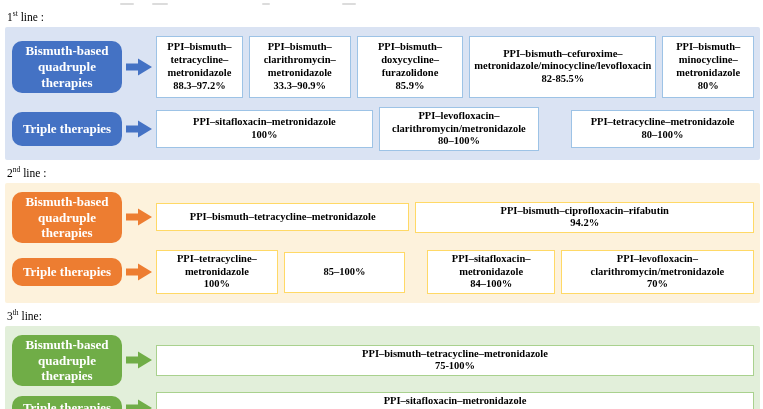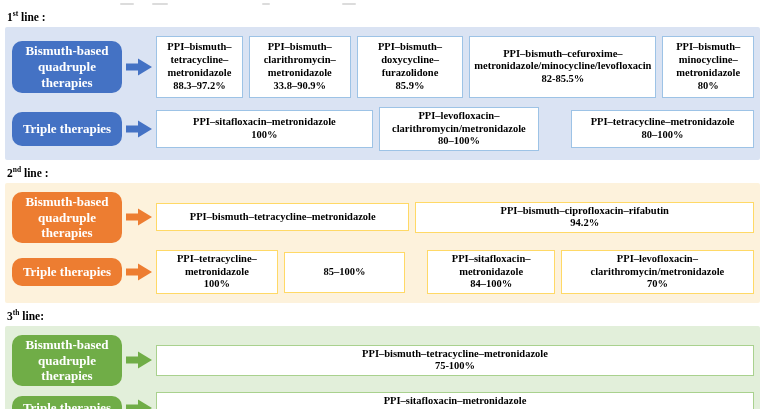--- a/index.html
+++ b/index.html
@@ -1,21 +1,21 @@
 <!DOCTYPE html>
 <html><head>
 <meta charset="utf-8">
 <style>
   html,body{margin:0;padding:0;background:#fff;}
   .page{position:relative;width:763px;height:409px;background:#ffffff;overflow:hidden;
         font-family:"Liberation Serif","DejaVu Serif",serif;color:#000;box-sizing:border-box;
         padding:4px 3px 0 5px;}
   .artifacts{position:absolute;top:3px;left:0;width:100%;height:4px;}
   .artifacts i{position:absolute;height:2px;background:#dcdcdc;border-radius:1px;}
-  .slabel{font-weight:bold;font-size:11.5px;margin:3px 0 3px 2px;line-height:13px;}
+  .slabel{font-weight:normal;font-size:11.5px;margin:3px 0 3px 2px;line-height:13px;}
   .slabel sup{font-size:7.5px;}
   .band{border-radius:2px;padding:9px 6px 9px 7px;display:flex;flex-direction:column;}
   .trow{display:flex;align-items:center;}
   .catcol{flex:0 0 110px;display:flex;}
   .cat{width:100%;border-radius:10px;color:#fff;font-weight:bold;font-size:13px;line-height:1.2;
        display:flex;align-items:center;justify-content:center;text-align:center;padding:2px 8px;
        box-sizing:border-box;}
   .arrowwrap{flex:0 0 34px;display:flex;justify-content:center;align-items:center;}
   .content{flex:1;display:flex;gap:6px;align-items:center;}
   .tbox{background:#fff;border:1.6px solid;box-sizing:border-box;display:flex;flex-direction:column;
@@ -76,21 +76,21 @@
             <polygon points="0,6.5 12,6.5 12,1.5 26,10 12,18.5 12,13.5 0,13.5"></polygon>
           </svg>
         </div>
       <div class="content">
         <div class="tbox" style="flex:0.97 1 0">
           <div>PPI–bismuth–tetracycline–metronidazole</div>
           <div>88.3–97.2%</div>
         </div>
         <div class="tbox" style="flex:1.16 1 0">
           <div>PPI–bismuth–clarithromycin–metronidazole</div>
-          <div>33.8–90.9%</div>
+          <div>33.3–90.9%</div>
         </div>
         <div class="tbox" style="flex:1.22 1 0">
           <div>PPI–bismuth–doxycycline–furazolidone</div>
           <div>85.9%</div>
         </div>
         <div class="tbox" style="flex:1.40 1 0">
           <div>PPI–bismuth–cefuroxime–metronidazole/minocycline/levofloxacin</div>
           <div>82-85.5%</div>
         </div>
         <div class="tbox" style="flex:1.03 1 0">

